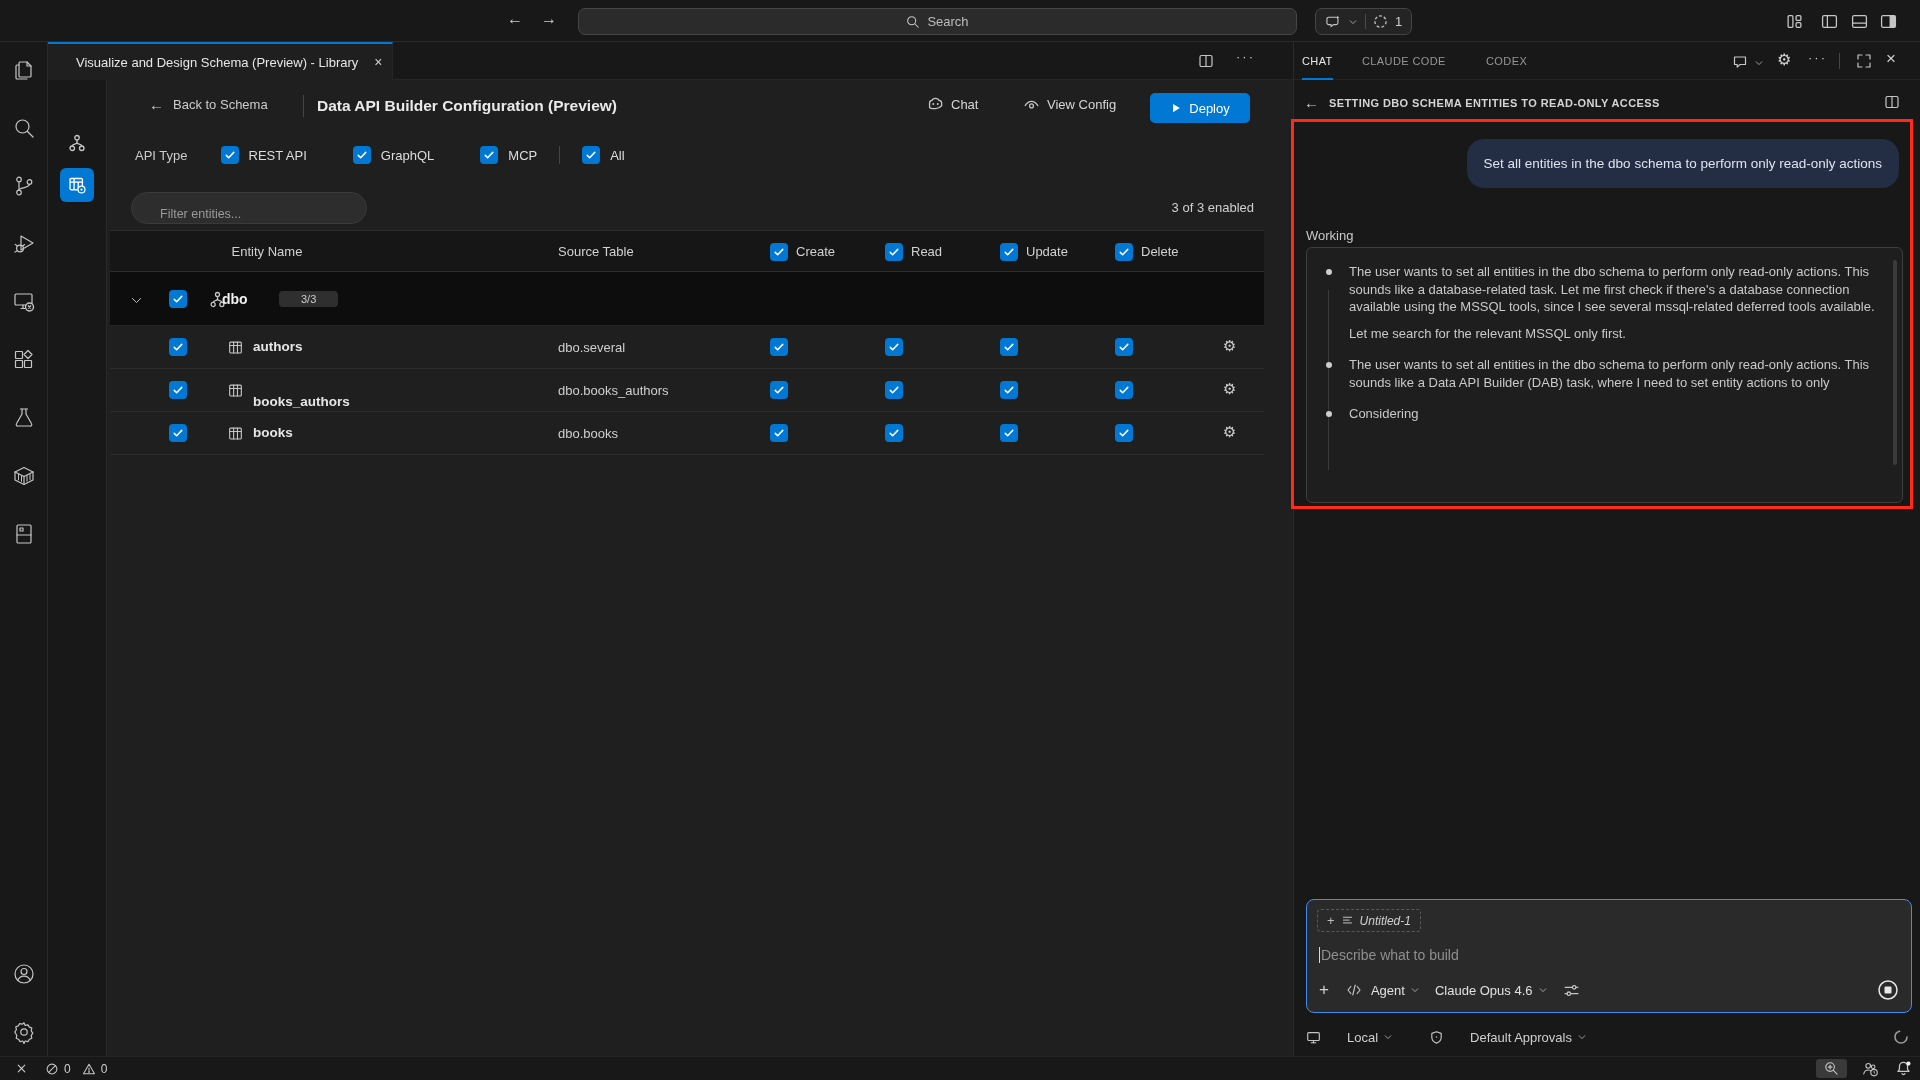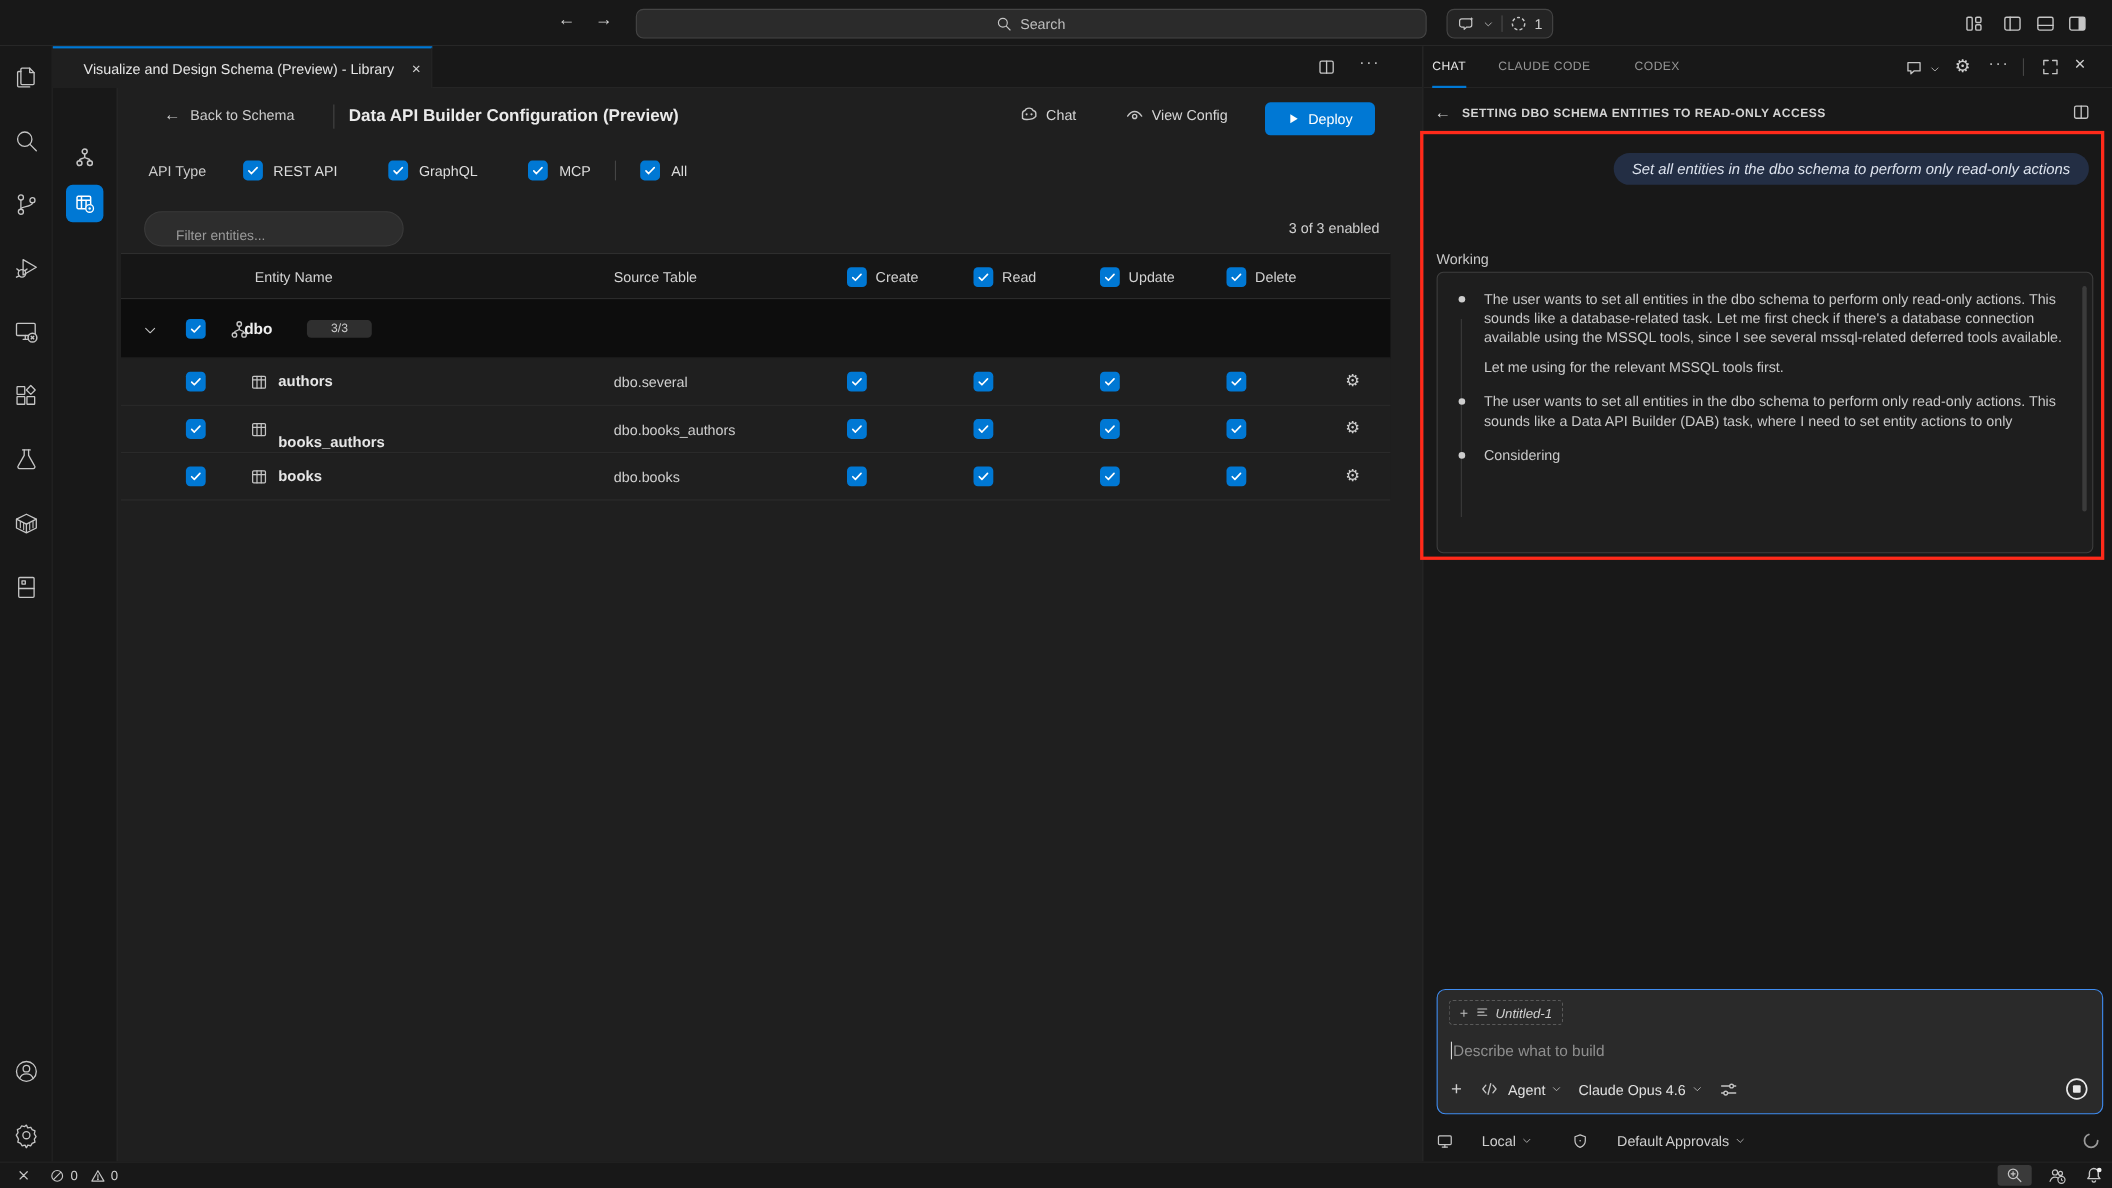--- a/index.html
+++ b/index.html
@@ -60,21 +60,21 @@
 
   
   .chatpanel { left:1293px; top:42px; width:627px; height:1014px; background:#181818; border-left:1px solid #2a2a2a; }
   .chattabs { position:absolute; left:0; top:0; width:627px; height:38px; border-bottom:1px solid #242424; }
   .chattab { position:absolute; top:0; height:38px; display:flex; align-items:center; font-size:11px; letter-spacing:.4px; color:#969696; }
   .chattab.active { color:#e8e8e8; }
   .chattab.active::after { content:""; position:absolute; left:0; right:0; bottom:0; height:2px; background:#0078d4; }
   .sessiontitle { font-size:11px; font-weight:700; letter-spacing:.4px; color:#d4d4d4; }
   .redbox { position:absolute; left:-3px; top:77px; width:622px; height:390px; border:3px solid #ff2a1a; }
   .bubble { position:absolute; right:21px; top:97px; max-width:540px; background:#232e44; color:#dde3ee;
-    border-radius:17px; padding:7px 17px; font-size:13.5px;font-style:italic; }
+    border-radius:17px; padding:17px 17px; font-size:13.5px; }
   .working { position:absolute; left:12px; top:186px; color:#c8c8c8; }
   .thoughtbox { position:absolute; left:12px; top:205px; width:597px; height:256px; border:1px solid #3e3e3e;
     border-radius:6px; background:#1e1e1e; padding:15px 26px 15px 16px; overflow:hidden; }
   .thought { position:relative; padding-left:26px; color:#c9c9c9; line-height:17.5px; }
   .thought .dot { position:absolute; left:3px; top:6px; width:6px; height:6px; border-radius:50%; background:#cdcdcd; }
   .threadline { position:absolute; left:21px; top:42px; width:1px; height:180px; background:#3a3a3a; }
   .scrollthumb { position:absolute; right:5px; top:12px; width:4px; height:205px; background:#3b3b3b; border-radius:2px; }
 
   .inputbox { position:absolute; left:12px; top:857px; width:606px; height:114px; background:#2a2a2a;
     border:1px solid #3f8cf0; border-radius:8px; }
@@ -554,21 +554,21 @@
 
     <div class="bubble">Set all entities in the dbo schema to perform only read-only actions</div>
 
     <div class="working">Working</div>
 
     <div class="thoughtbox">
       <div class="threadline"></div>
       <div class="thought">
         <span class="dot"></span>
         <div>The user wants to set all entities in the dbo schema to perform only read-only actions. This sounds like a database-related task. Let me first check if there's a database connection available using the MSSQL tools, since I see several mssql-related deferred tools available.</div>
-        <div style="margin-top:9px;">Let me using for the relevant MSSQL tools first.</div>
+        <div style="margin-top:9px;">Let me search for the relevant MSSQL only first.</div>
       </div>
       <div class="thought" style="margin-top:14px;">
         <span class="dot"></span>
         <div>The user wants to set all entities in the dbo schema to perform only read-only actions. This sounds like a Data API Builder (DAB) task, where I need to set entity actions to only</div>
       </div>
       <div class="thought" style="margin-top:14px;">
         <span class="dot"></span>
         <div>Considering</div>
       </div>
       <div class="scrollthumb"></div>

